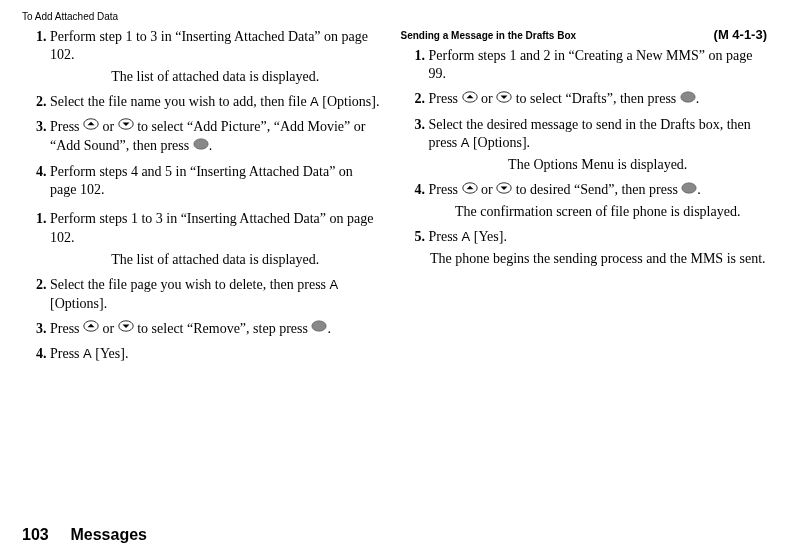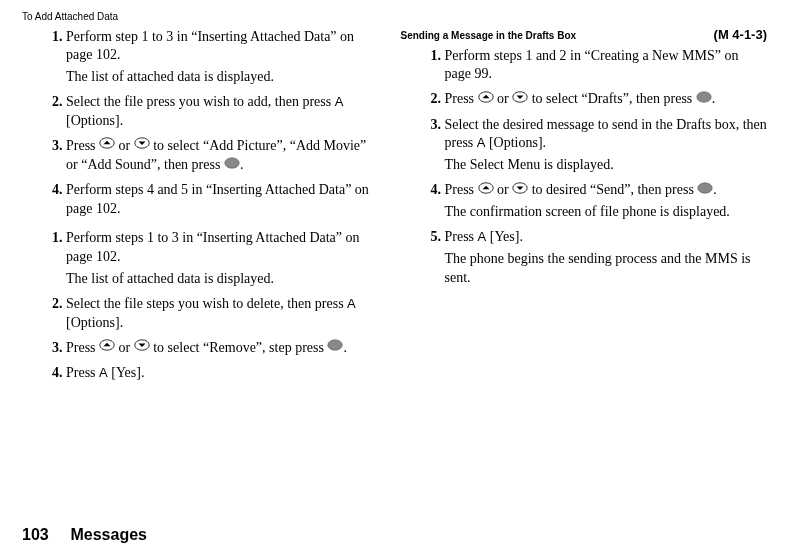--- a/index.html
+++ b/index.html
@@ -41,29 +41,30 @@
     font-weight: bold;
     font-size: 13px;
     white-space: nowrap;
     margin-top: 16px;
   }
   ol.steps {
     margin: 0 0 10px 0;
     padding-left: 28px;
   }
   ol.steps > li {
-    margin: 0 0 6px 16px;
+    margin: 0 0 6px 0;
     font-size: 14px;
   }
   ol.steps > li::marker {
     font-weight: bold;
   }
   .sub {
     display: block;
     margin-top: 3px;
+    text-align: center;
   }
   .keycap {
     font-family: Arial, Helvetica, sans-serif;
     font-size: 13px;
   }
   .icon {
     display: inline-block;
     vertical-align: middle;
     position: relative;
     top: -1px;
@@ -100,21 +101,21 @@
 <div class="page">
 
   <div class="col col-left">
     <div class="heading">To Add Attached Data</div>
     <ol class="steps">
       <li>
         <span>Perform step 1 to 3 in “Inserting Attached Data” on page 102.</span>
         <span class="sub">The list of attached data is displayed.</span>
       </li>
       <li>
-        <span>Select the file press you wish to add, then press </span><span class="keycap">A</span><span> [Options].</span>
+        <span>Select the file name you wish to add, then file </span><span class="keycap">A</span><span> [Options].</span>
       </li>
       <li>
         <span>Press </span><span class="icon"><svg width="16" height="12">
               <use href="#up-key"></use>
             </svg></span><span> or </span><span class="icon"><svg width="16" height="12">
               <use href="#down-key"></use>
             </svg></span><span> to select “Add Picture”, “Add Movie” or “Add Sound”, then press </span><span class="icon"><svg width="16" height="12">
               <use href="#center-key"></use>
             </svg></span><span>.</span>
       </li>
@@ -122,21 +123,21 @@
         <span>Perform steps 4 and 5 in “Inserting Attached Data” on page 102.</span>
       </li>
     </ol>
 
     <ol class="steps">
       <li>
         <span>Perform steps 1 to 3 in “Inserting Attached Data” on page 102.</span>
         <span class="sub">The list of attached data is displayed.</span>
       </li>
       <li>
-        <span>Select the file steps you wish to delete, then press </span><span class="keycap">A</span><span> [Options].</span>
+        <span>Select the file page you wish to delete, then press </span><span class="keycap">A</span><span> [Options].</span>
       </li>
       <li>
         <span>Press </span><span class="icon"><svg width="16" height="12">
               <use href="#up-key"></use>
             </svg></span><span> or </span><span class="icon"><svg width="16" height="12">
               <use href="#down-key"></use>
             </svg></span><span> to select “Remove”, step press </span><span class="icon"><svg width="16" height="12">
               <use href="#center-key"></use>
             </svg></span><span>.</span>
       </li>
@@ -159,21 +160,21 @@
         <span>Press </span><span class="icon"><svg width="16" height="12">
               <use href="#up-key"></use>
             </svg></span><span> or </span><span class="icon"><svg width="16" height="12">
               <use href="#down-key"></use>
             </svg></span><span> to select “Drafts”, then press </span><span class="icon"><svg width="16" height="12">
               <use href="#center-key"></use>
             </svg></span><span>.</span>
       </li>
       <li>
         <span>Select the desired message to send in the Drafts box, then press </span><span class="keycap">A</span><span> [Options].</span>
-        <span class="sub">The Select Menu is displayed.</span>
+        <span class="sub">The Options Menu is displayed.</span>
       </li>
       <li>
         <span>Press </span><span class="icon"><svg width="16" height="12">
               <use href="#up-key"></use>
             </svg></span><span> or </span><span class="icon"><svg width="16" height="12">
               <use href="#down-key"></use>
             </svg></span><span> to desired “Send”, then press </span><span class="icon"><svg width="16" height="12">
               <use href="#center-key"></use>
             </svg></span><span>.</span>
         <span class="sub">The confirmation screen of file phone is displayed.</span>

